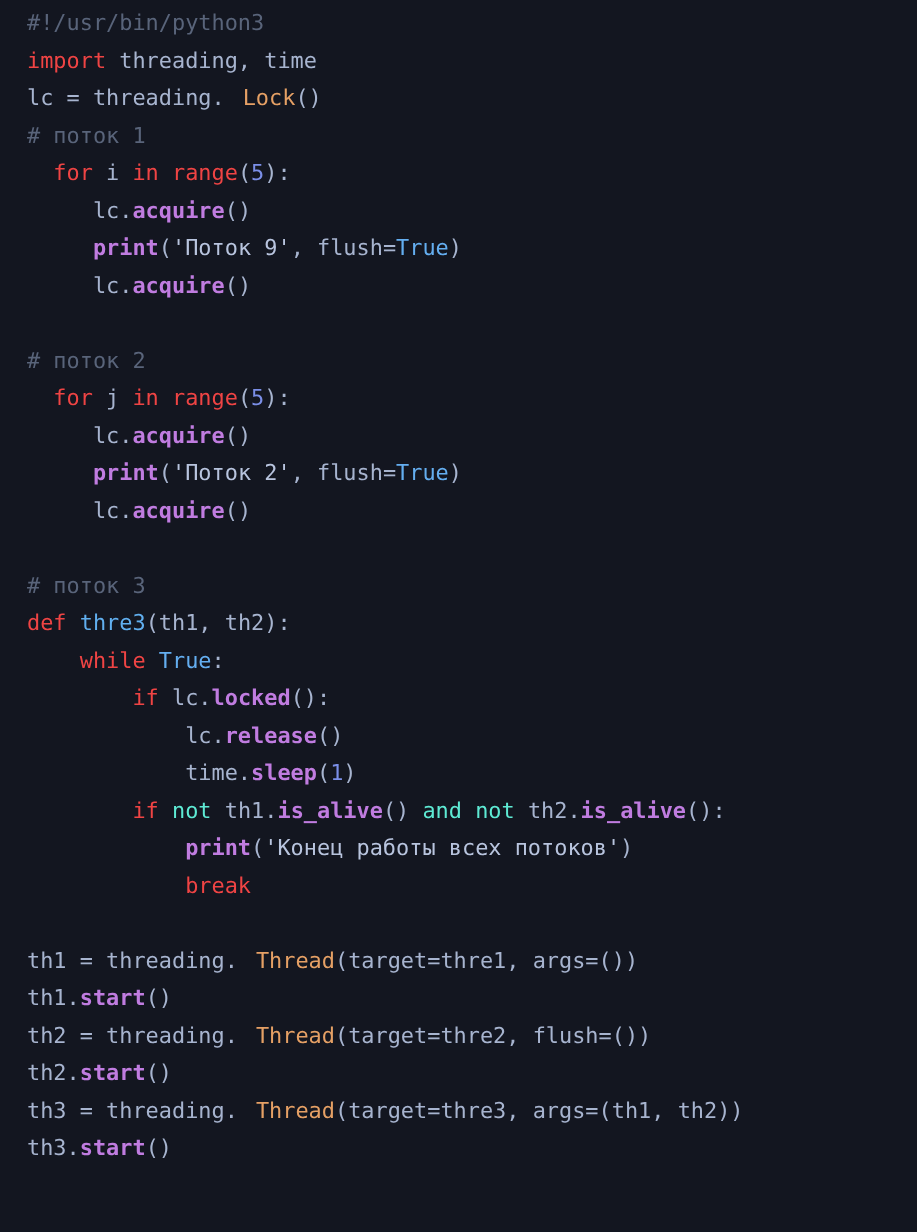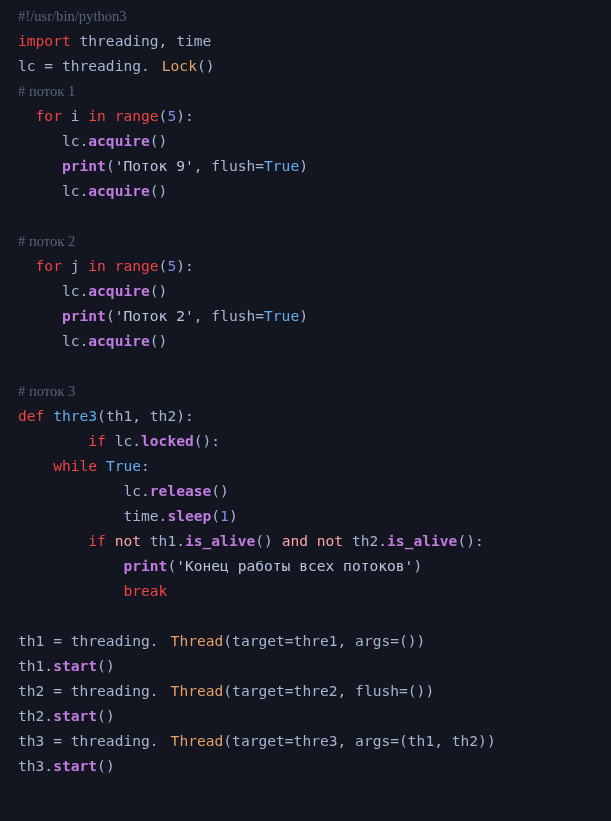--- a/index.html
+++ b/index.html
@@ -24,27 +24,27 @@
     line-height: 25px;
     font-size: 14.6px;
     letter-spacing: 0px;
     white-space: pre;
     padding-left: 18px;
     color: #abb6cf;
   }
   .code-line.blank { color: transparent; }
 
   
-  .t-com { color:#59647a;font-family:Liberation Serif, serif; }            
+  .t-com { color:#59647a; }            
   .t-kw  { color:#ef4444; }            
   .t-fn  { color:#61afef; }            
   .t-cls { color:#e5a065;margin-left:12px; }            
   .t-met { color:#c07ce0;font-weight:bold; }            
   .t-bi  { color:#64aef0; }            
-  .t-op2 { color:#fca5a5; }            
+  .t-op2 { color:#5eead4; }            
   .t-num { color:#7b8fe8; }            
   .t-str { color:#b8c4de; }            
   .t-var { color:#a7b4cf; }            
 </style>
 </head>
 <body>
 
 <div id="code-viewer">
     <div class="code-line"><span class="t-com">#!/usr/bin/python3</span></div>
     <div class="code-line"><span class="t-kw">import</span><span class="t-var"> threading, time</span></div>
@@ -56,22 +56,22 @@
     <div class="code-line"><span class="t-var">     lc.</span><span class="t-met">acquire</span><span class="t-var">()</span></div>
     <div class="code-line blank">&nbsp;</div>
     <div class="code-line"><span class="t-com"># поток 2</span></div>
     <div class="code-line"><span class="t-var">  </span><span class="t-kw">for</span><span class="t-var"> j </span><span class="t-kw">in</span><span class="t-var"> </span><span class="t-kw">range</span><span class="t-var">(</span><span class="t-num">5</span><span class="t-var">):</span></div>
     <div class="code-line"><span class="t-var">     lc.</span><span class="t-met">acquire</span><span class="t-var">()</span></div>
     <div class="code-line"><span class="t-var">     </span><span class="t-met">print</span><span class="t-var">(</span><span class="t-str">'Поток 2'</span><span class="t-var">, flush=</span><span class="t-bi">True</span><span class="t-var">)</span></div>
     <div class="code-line"><span class="t-var">     lc.</span><span class="t-met">acquire</span><span class="t-var">()</span></div>
     <div class="code-line blank">&nbsp;</div>
     <div class="code-line"><span class="t-com"># поток 3</span></div>
     <div class="code-line"><span class="t-kw">def</span><span class="t-var"> </span><span class="t-fn">thre3</span><span class="t-var">(th1, th2):</span></div>
+    <div class="code-line"><span class="t-var">    </span><span class="t-kw">while</span><span class="t-var"> </span><span class="t-bi">True</span><span class="t-var">:</span></div>
     <div class="code-line"><span class="t-var">        </span><span class="t-kw">if</span><span class="t-var"> lc.</span><span class="t-met">locked</span><span class="t-var">():</span></div>
-    <div class="code-line"><span class="t-var">    </span><span class="t-kw">while</span><span class="t-var"> </span><span class="t-bi">True</span><span class="t-var">:</span></div>
     <div class="code-line"><span class="t-var">            lc.</span><span class="t-met">release</span><span class="t-var">()</span></div>
     <div class="code-line"><span class="t-var">            time.</span><span class="t-met">sleep</span><span class="t-var">(</span><span class="t-num">1</span><span class="t-var">)</span></div>
     <div class="code-line"><span class="t-var">        </span><span class="t-kw">if</span><span class="t-var"> </span><span class="t-op2">not</span><span class="t-var"> th1.</span><span class="t-met">is_alive</span><span class="t-var">() </span><span class="t-op2">and</span><span class="t-var"> </span><span class="t-op2">not</span><span class="t-var"> th2.</span><span class="t-met">is_alive</span><span class="t-var">():</span></div>
     <div class="code-line"><span class="t-var">            </span><span class="t-met">print</span><span class="t-var">(</span><span class="t-str">'Конец работы всех потоков'</span><span class="t-var">)</span></div>
     <div class="code-line"><span class="t-var">            </span><span class="t-kw">break</span></div>
     <div class="code-line blank">&nbsp;</div>
     <div class="code-line"><span class="t-var">th1 = threading.</span><span class="t-cls">Thread</span><span class="t-var">(target=thre1, args=())</span></div>
     <div class="code-line"><span class="t-var">th1.</span><span class="t-met">start</span><span class="t-var">()</span></div>
     <div class="code-line"><span class="t-var">th2 = threading.</span><span class="t-cls">Thread</span><span class="t-var">(target=thre2, flush=())</span></div>
     <div class="code-line"><span class="t-var">th2.</span><span class="t-met">start</span><span class="t-var">()</span></div>

